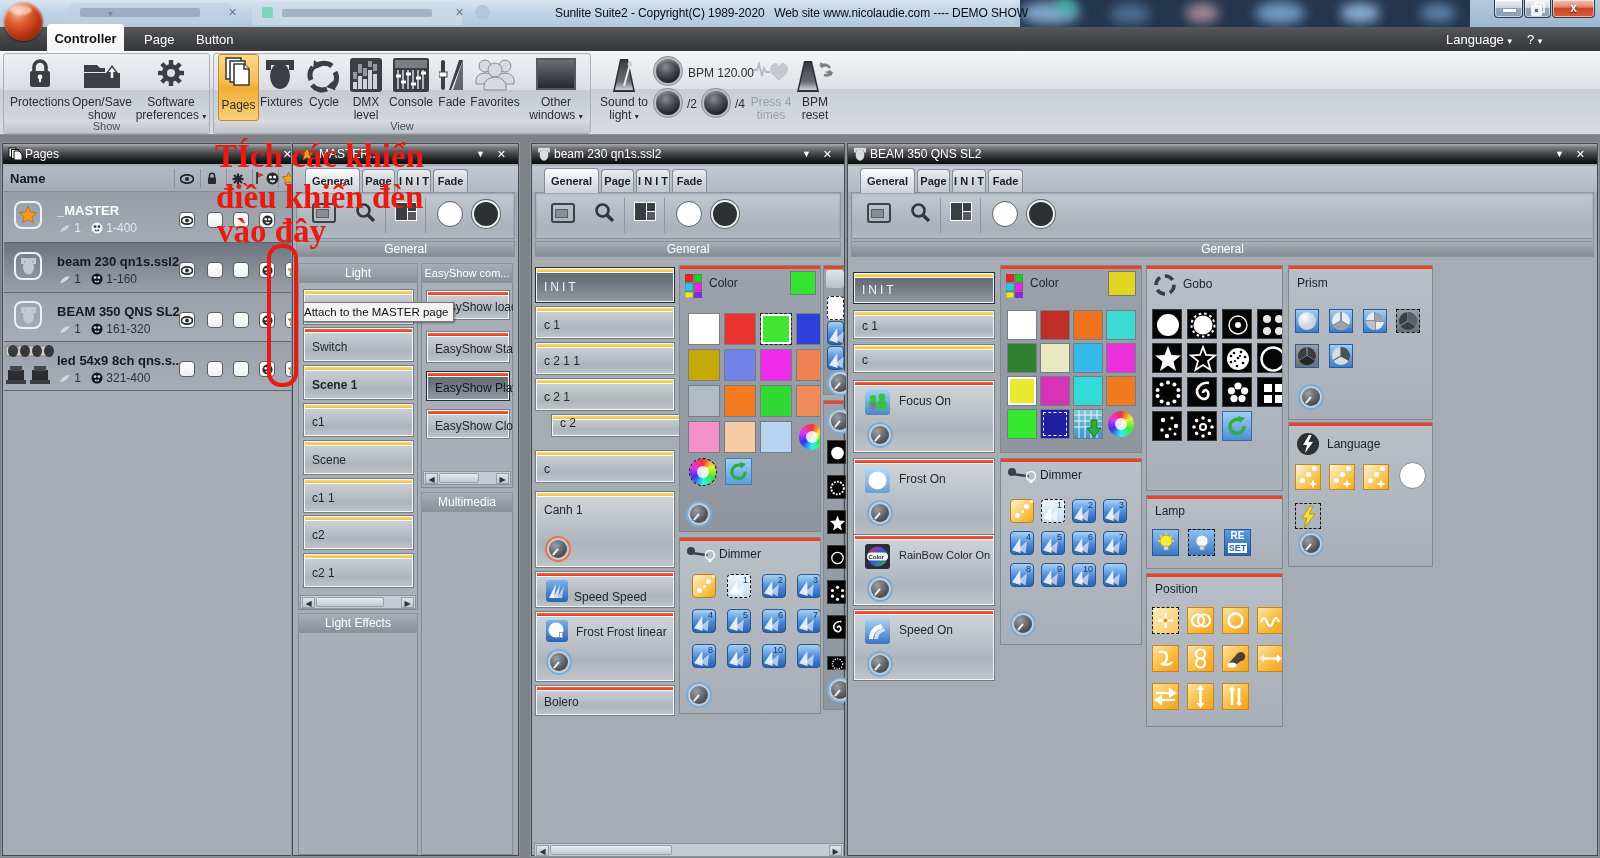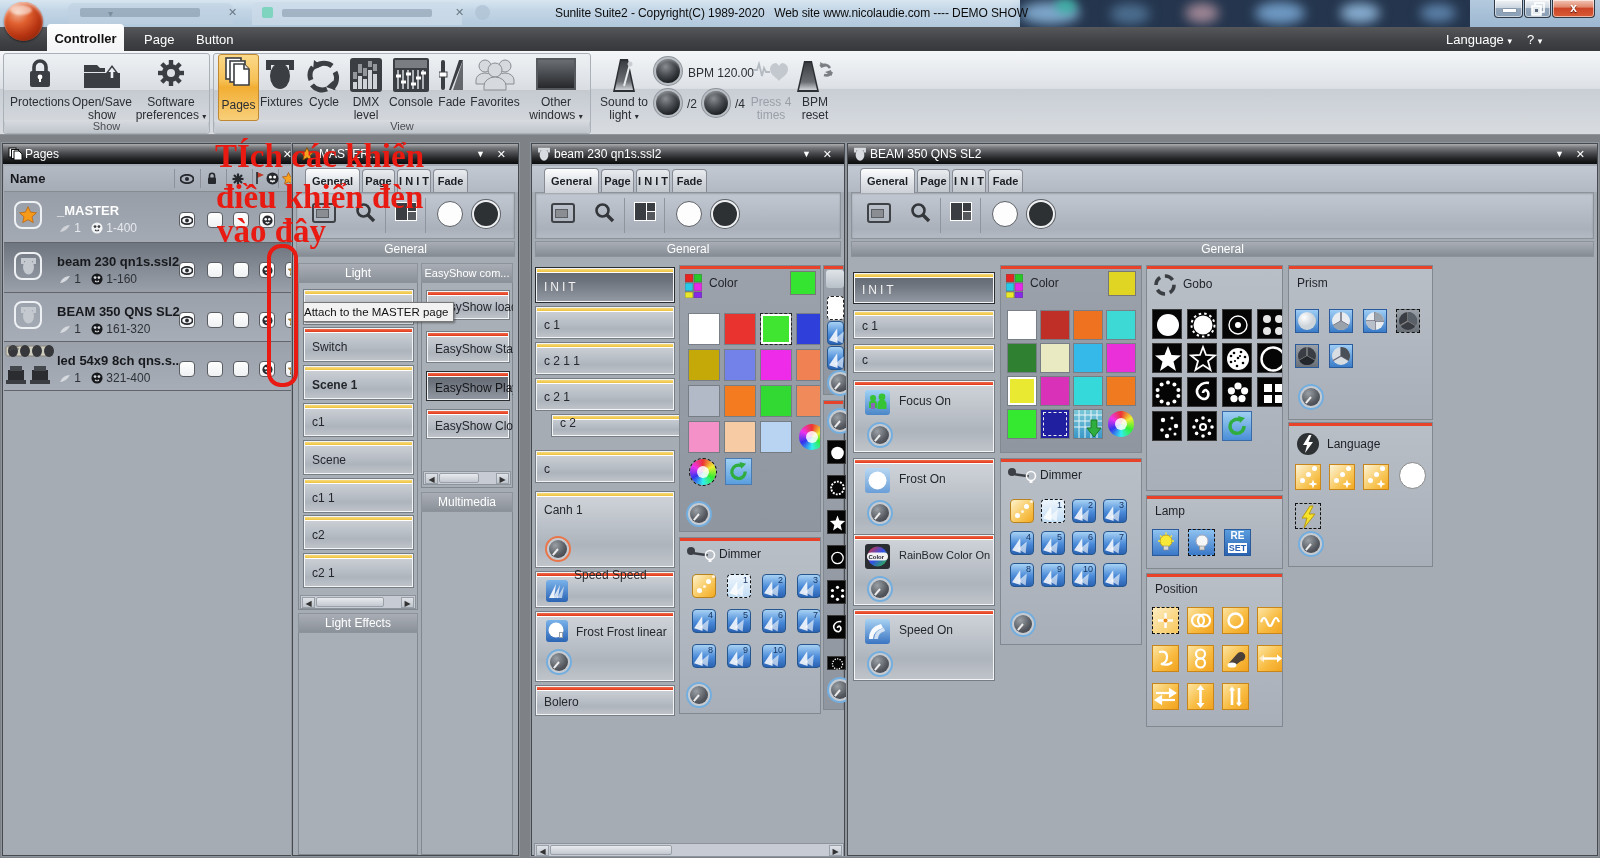--- a/index.html
+++ b/index.html
@@ -767,21 +767,21 @@
             <stop offset="0" stop-color="#7ab2ea"></stop>
             <stop offset="1" stop-color="#2a64b4"></stop>
           </linearGradient>
         </defs>
         <g fill="#fff">
           <path d="M3 18 L10 4 L8 18 z" opacity=".9"></path>
           <path d="M7 18 L14 5 L12 18 z" opacity=".75"></path>
           <path d="M11 18 L18 6 L16 18 z" opacity=".6"></path>
         </g>
       </svg>
-    <div class="lab" style="left:38px;bottom:25px;">Speed Speed</div>
+    <div class="lab" style="left:38px;bottom:3px;">Speed Speed</div>
     </div>
   <div class="fbtn" style="left:3px;top:467px;width:140px;height:71px;">
       <div class="stripe red"></div>
     <svg style="position:absolute;left:10px;top:8px;" width="22" height="22" viewBox="0 0 22 22">
         <rect width="22" height="22" rx="3" fill="url(#bg2)"></rect>
         <defs>
           <linearGradient id="bg2" x1="0" y1="0" x2="0" y2="1">
             <stop offset="0" stop-color="#7ab2ea"></stop>
             <stop offset="1" stop-color="#2a64b4"></stop>
           </linearGradient>

